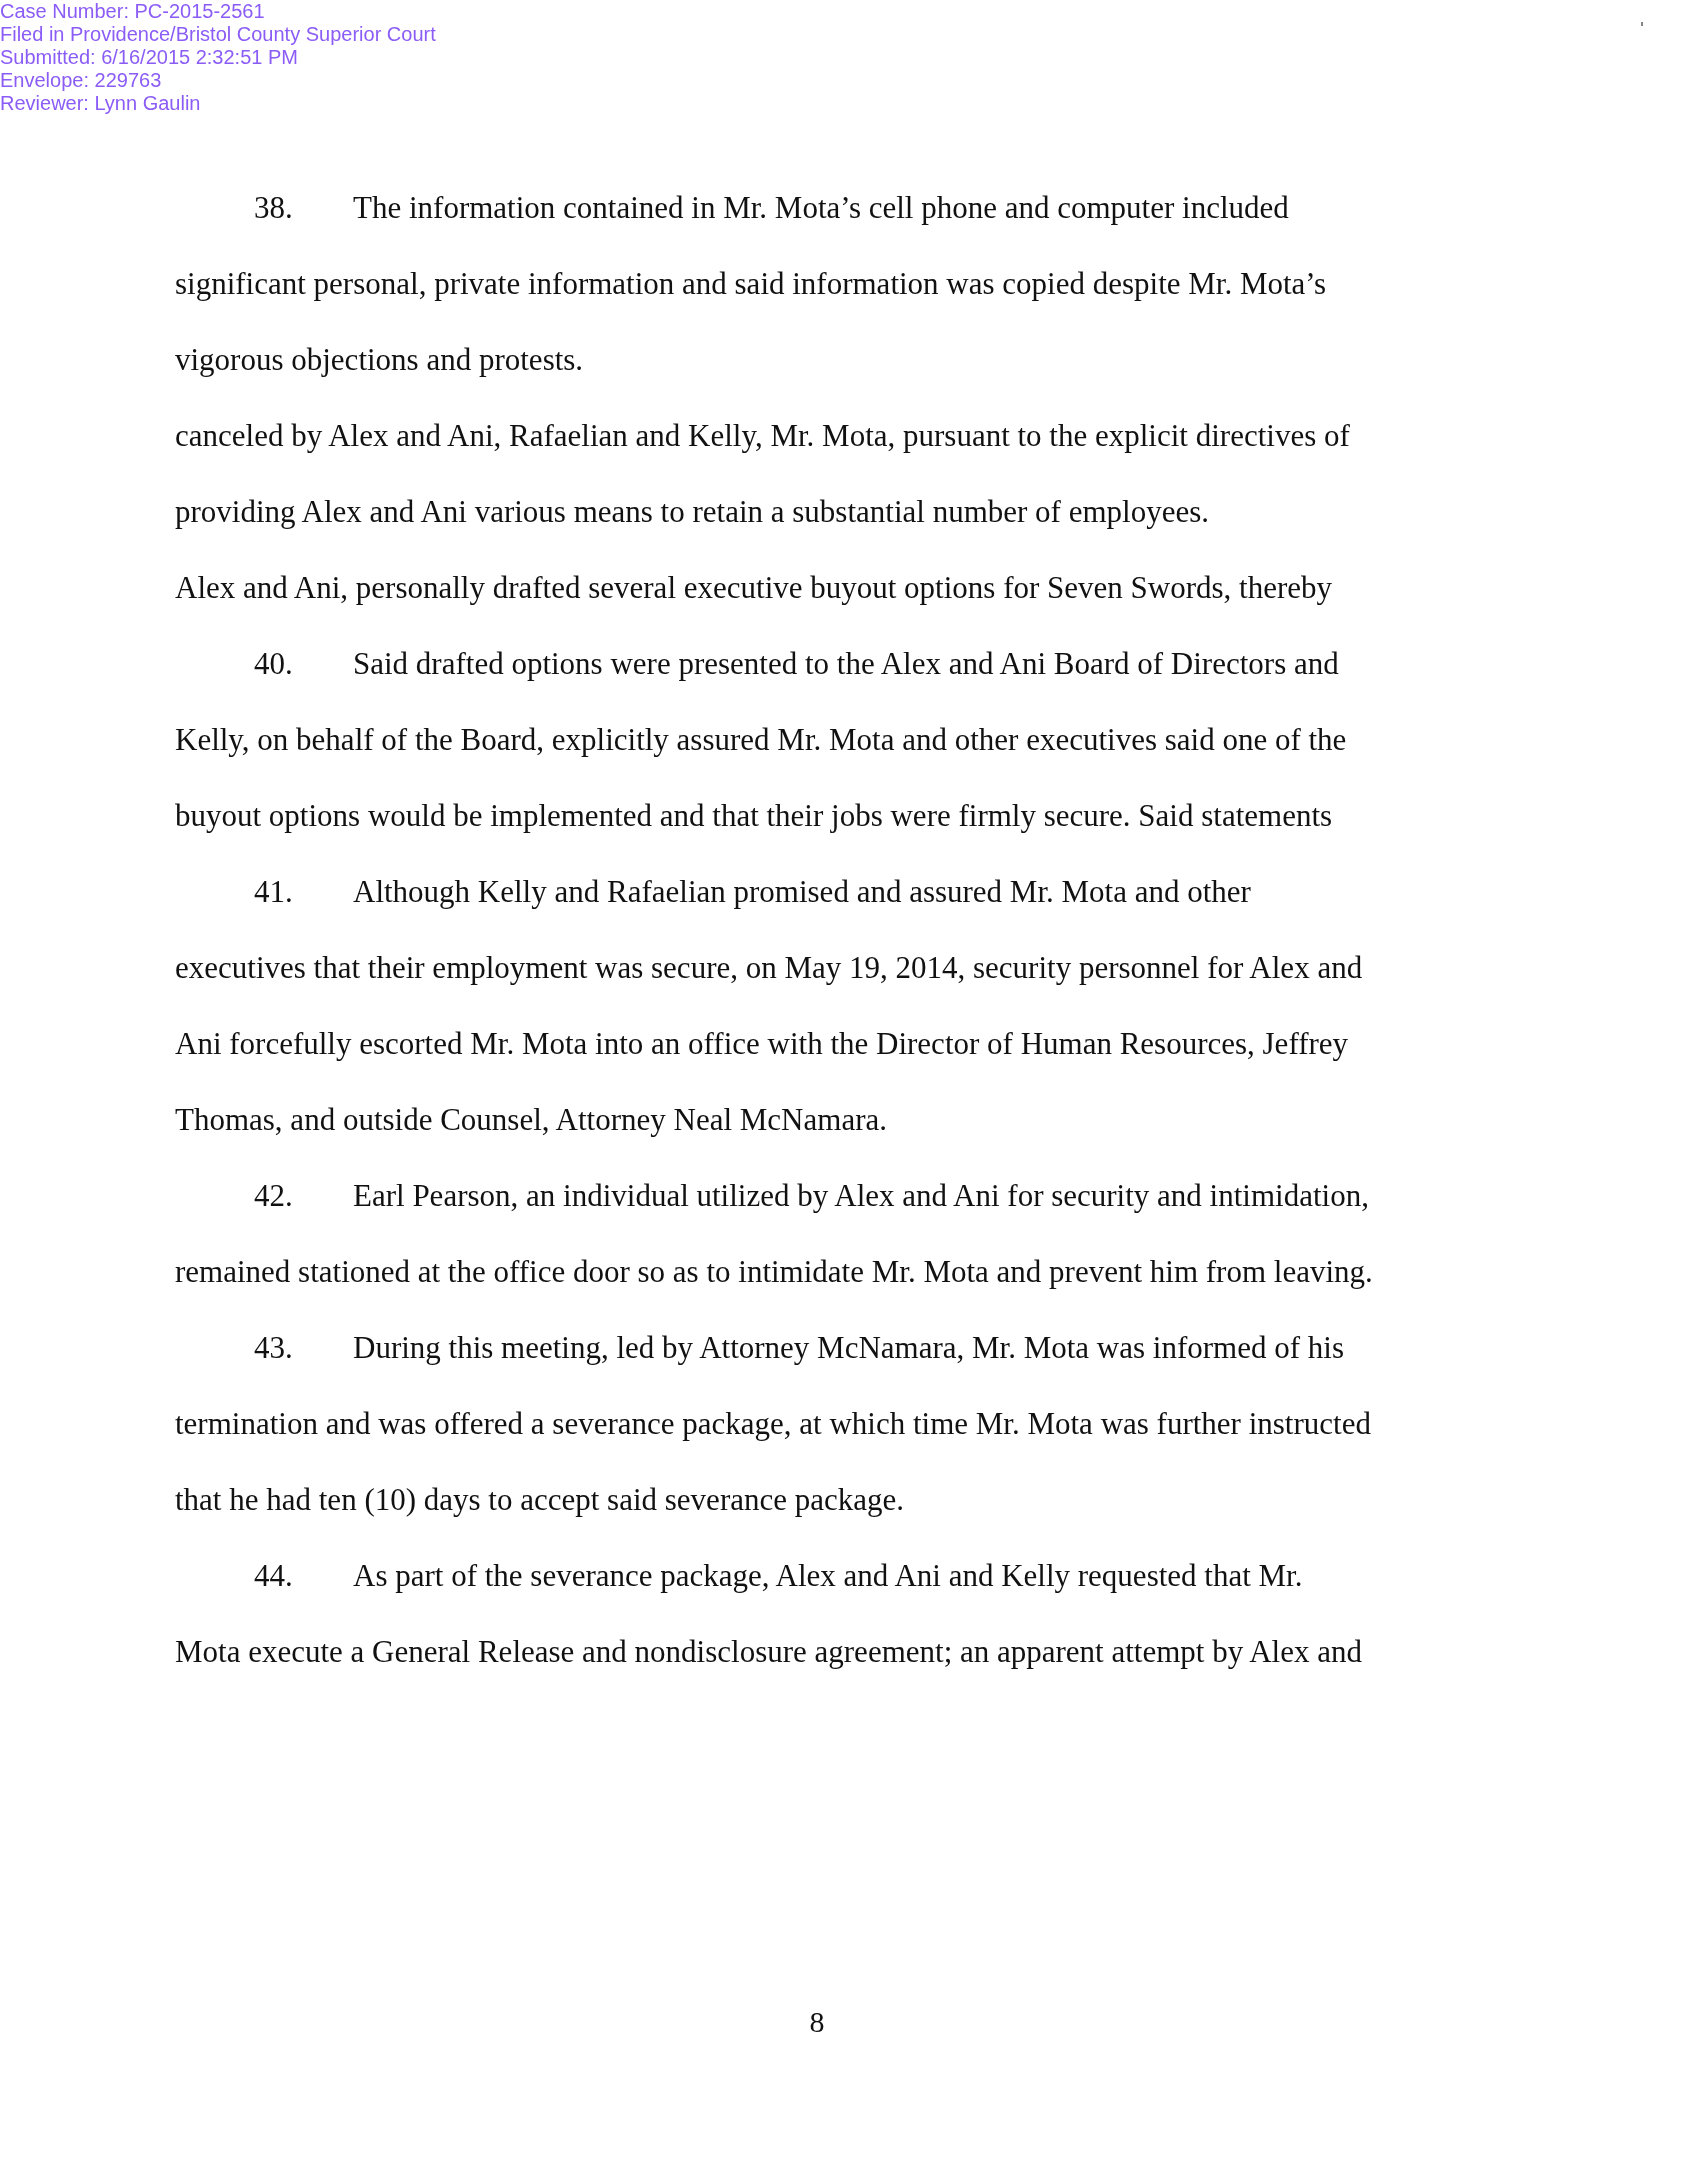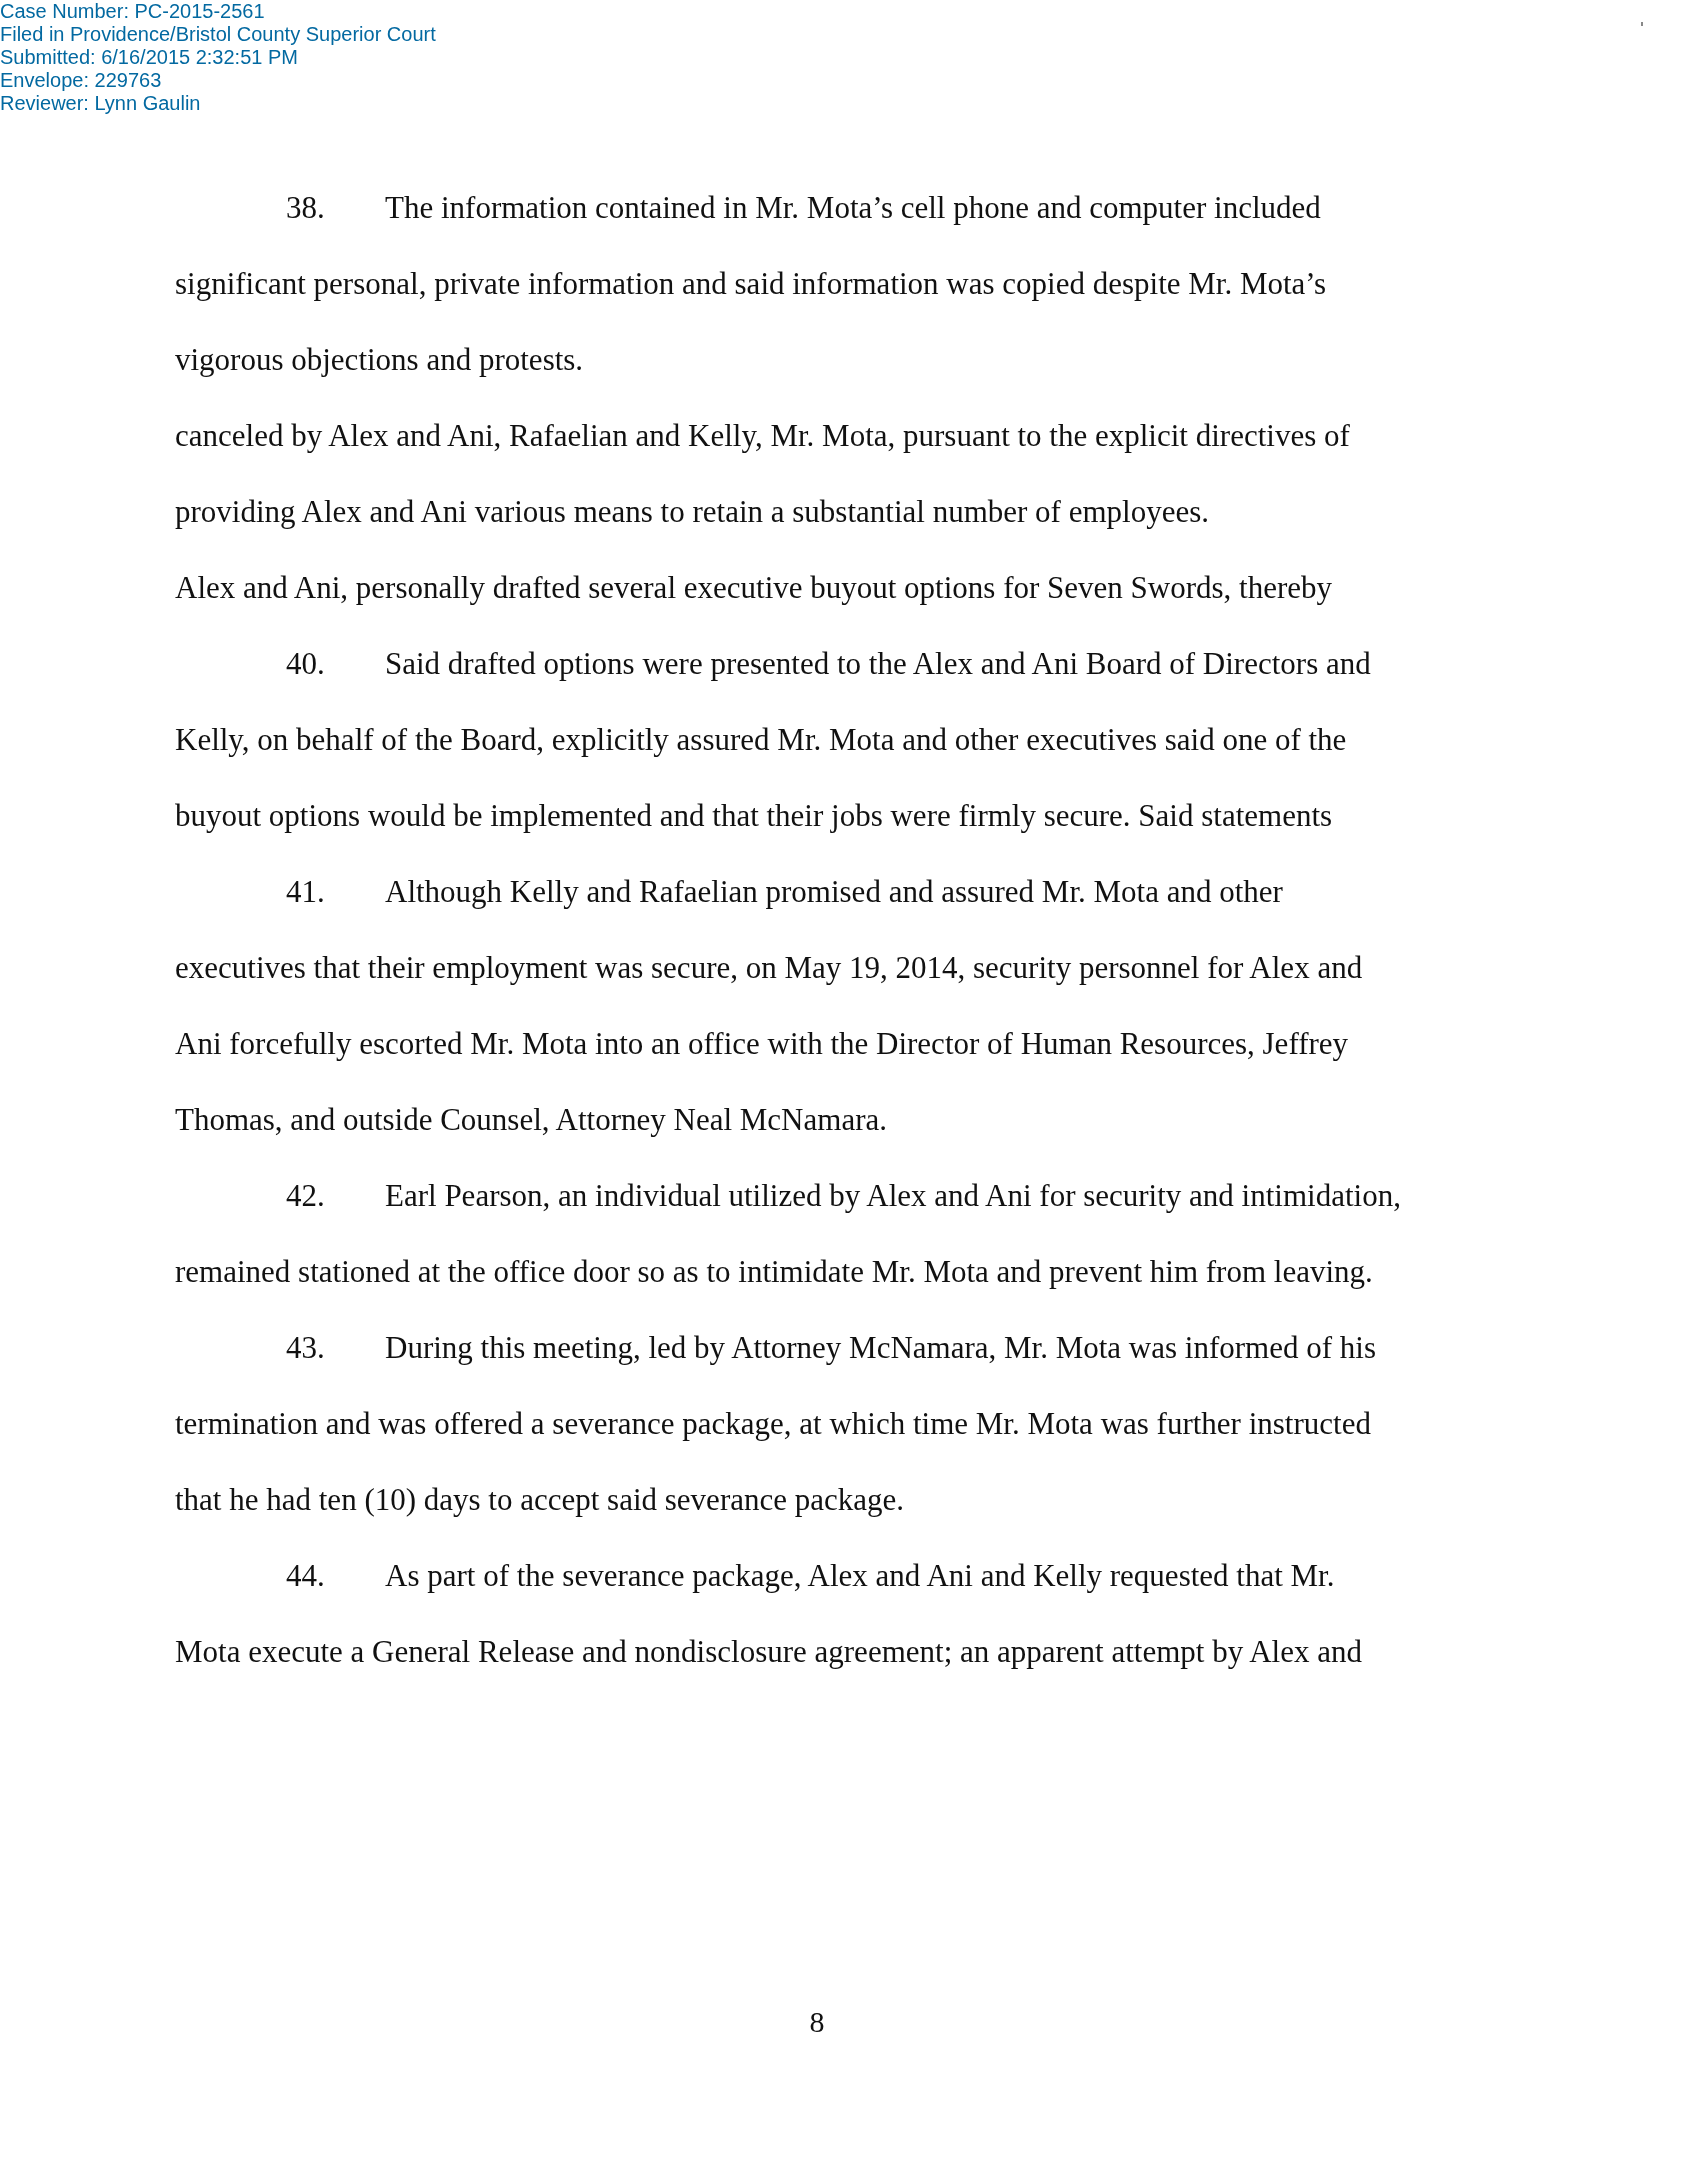--- a/index.html
+++ b/index.html
@@ -14,21 +14,21 @@
       overflow: hidden;
       color: #111111;
     }
     .filing-header {
       position: absolute;
       left: 0;
       top: 0;
       font-family: "Liberation Sans", sans-serif;
       font-size: 20px;
       line-height: 23px;
-      color: #0369a1;
+      color: #8b5cf6;
       white-space: nowrap;
     }
     .filing-header div { height: 23px; }
     .stray-mark {
       position: absolute;
       left: 1641px;
       top: 22px;
       width: 2px;
       height: 4px;
       background: #888;
@@ -47,21 +47,21 @@
       display: block;
       white-space: nowrap;
       height: 76px;
     }
     .first-line {
       position: relative;
     }
     .para-num {
       display: inline-block;
       width: 99px;
-      margin-left: 111px;
+      margin-left: 79px;
     }
     .page-number {
       position: absolute;
       left: 0;
       width: 1634px;
       top: 2005px;
       text-align: center;
       font-family: "Liberation Serif", serif;
       font-size: 30px;
       color: #111;

